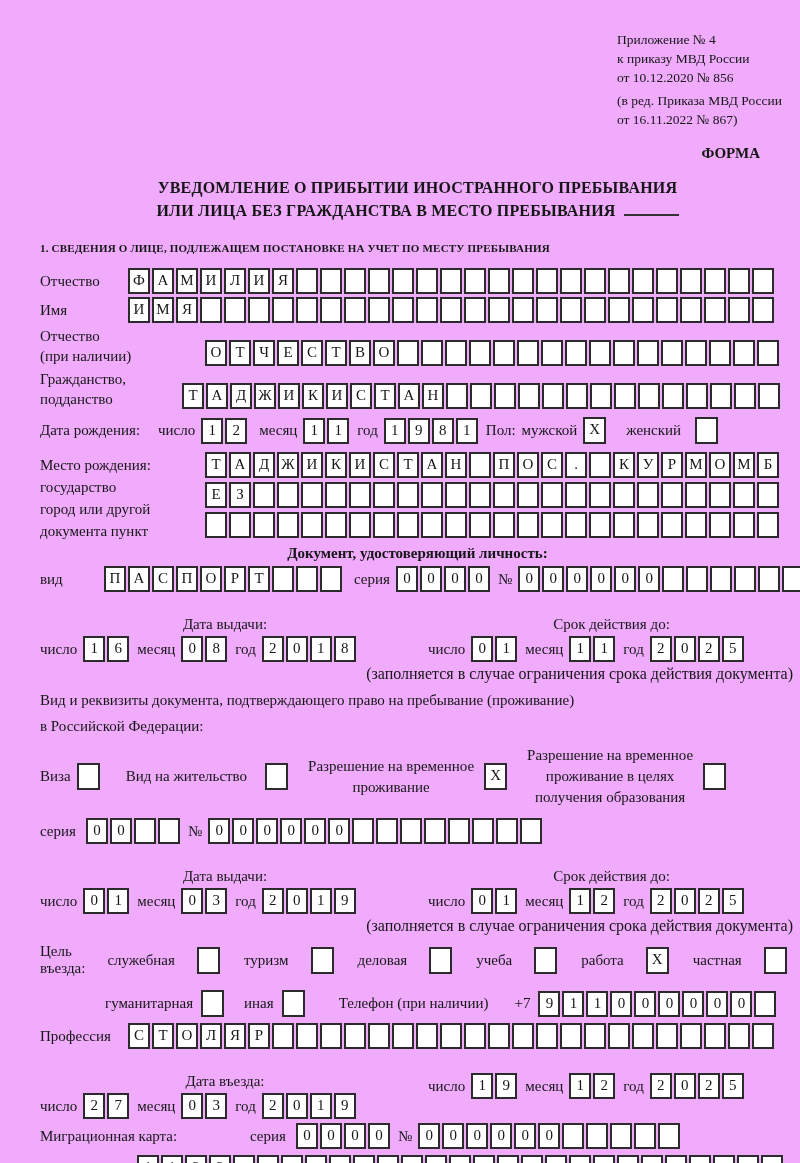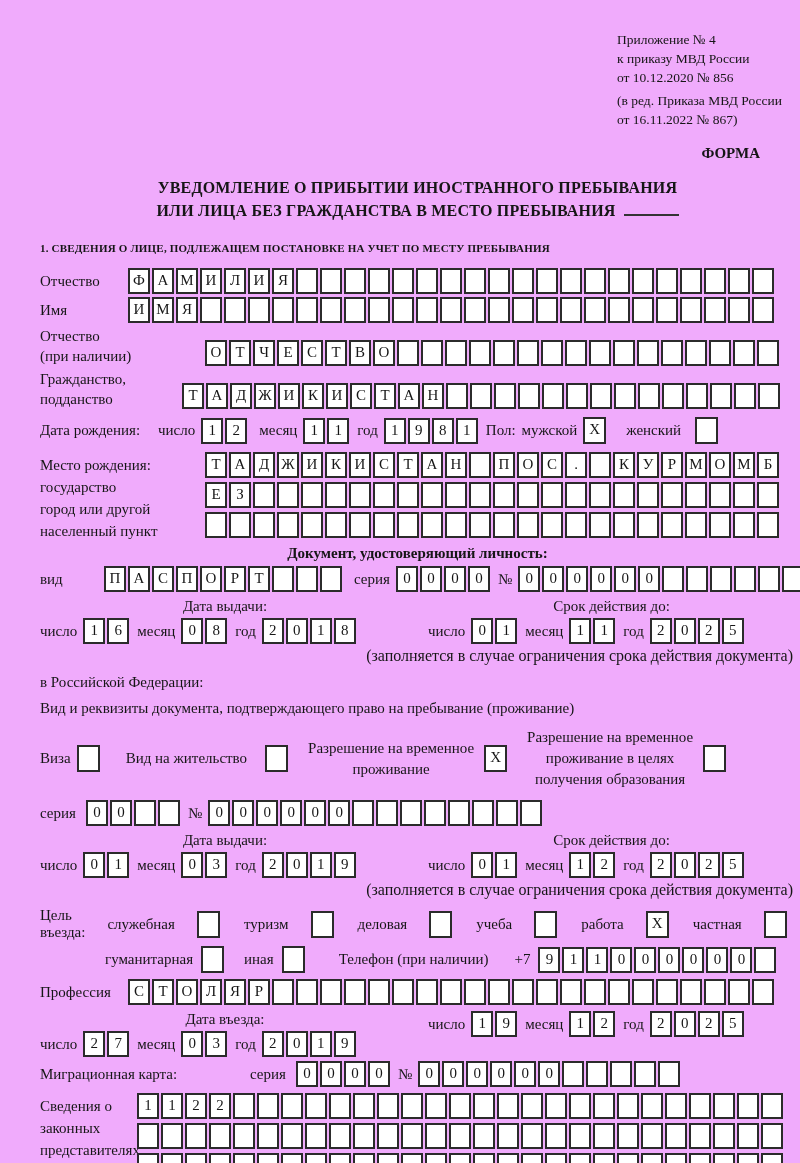--- a/index.html
+++ b/index.html
@@ -29,30 +29,30 @@
     border:2px solid #2b2b2b;margin-right:2px;text-align:center;
     font-size:15px;line-height:21px;vertical-align:middle;background:#fff;
   }
   .cb{white-space:nowrap;}
   .cb .cell{width:23px;height:27px;}
   .ml6{margin-left:6px;} .ml10{margin-left:10px;} .ml14{margin-left:14px;} .ml18{margin-left:18px;} .ml24{margin-left:24px;}
   .mr6{margin-right:6px;} .mr10{margin-right:10px;}
   .stack3 .cells{display:block;margin-bottom:4px;}
   .center{text-align:center;}
   .bold{font-weight:bold;}
-  .dategrid{display:flex;flex-wrap:wrap;margin-top:6px;margin-bottom:4px;}
+  .dategrid{display:flex;flex-wrap:wrap;margin-top:24px;margin-bottom:4px;}
   .dg-left{flex:0 0 370px;}
   .dg-right{flex:1;padding-left:18px;box-sizing:border-box;}
   .dg-title{text-align:center;margin-bottom:3px;}
   .dg-row{display:flex;align-items:center;gap:6px;}
   .note{width:100%;text-align:right;font-size:16px;margin-top:3px;padding-right:2px;}
   .opts{align-items:center;margin-top:6px;margin-bottom:10px;}
   .opt-multi{text-align:center;line-height:21px;}
   .purpose{gap:22px;flex-wrap:nowrap;margin-top:8px;}
-  .purpose2{gap:8px;padding-left:65px;margin-top:5px;align-items:center;}
+  .purpose2{gap:8px;padding-left:65px;margin-top:13px;align-items:center;}
 </style>
 </head>
 <body>
 
 <div class="page">
 
   <div class="hdr">
     <div>Приложение № 4</div>
     <div>к приказу МВД России</div>
     <div>от 10.12.2020 № 856</div>
@@ -109,21 +109,21 @@
     <span class="cb ml6"><span class="cell">X</span></span>
     <span class="ml18">женский</span>
     <span class="cb ml14"><span class="cell"></span></span>
   </div>
 
   <div class="row top stack3">
     <span class="lblcol w165" style="line-height:22px;">
       <div>Место рождения:</div>
       <div>государство</div>
       <div>город или другой</div>
-      <div>населенный пункт</div>
+      <div>документа пункт</div>
     </span>
     <span>
       <span class="cells"><span class="cell">Т</span><span class="cell">А</span><span class="cell">Д</span><span class="cell">Ж</span><span class="cell">И</span><span class="cell">К</span><span class="cell">И</span><span class="cell">С</span><span class="cell">Т</span><span class="cell">А</span><span class="cell">Н</span><span class="cell"></span><span class="cell">П</span><span class="cell">О</span><span class="cell">С</span><span class="cell">.</span><span class="cell"></span><span class="cell">К</span><span class="cell">У</span><span class="cell">Р</span><span class="cell">М</span><span class="cell">О</span><span class="cell">М</span><span class="cell">Б</span></span>
       <span class="cells"><span class="cell">Е</span><span class="cell">З</span><span class="cell"></span><span class="cell"></span><span class="cell"></span><span class="cell"></span><span class="cell"></span><span class="cell"></span><span class="cell"></span><span class="cell"></span><span class="cell"></span><span class="cell"></span><span class="cell"></span><span class="cell"></span><span class="cell"></span><span class="cell"></span><span class="cell"></span><span class="cell"></span><span class="cell"></span><span class="cell"></span><span class="cell"></span><span class="cell"></span><span class="cell"></span><span class="cell"></span></span>
       <span class="cells"><span class="cell"></span><span class="cell"></span><span class="cell"></span><span class="cell"></span><span class="cell"></span><span class="cell"></span><span class="cell"></span><span class="cell"></span><span class="cell"></span><span class="cell"></span><span class="cell"></span><span class="cell"></span><span class="cell"></span><span class="cell"></span><span class="cell"></span><span class="cell"></span><span class="cell"></span><span class="cell"></span><span class="cell"></span><span class="cell"></span><span class="cell"></span><span class="cell"></span><span class="cell"></span><span class="cell"></span></span>
     </span>
   </div>
 
   <div class="center bold" style="margin-top:2px;margin-bottom:4px;">Документ, удостоверяющий личность:</div>
 
@@ -156,22 +156,22 @@
         <span>месяц</span>
         <span class="cells"><span class="cell">1</span><span class="cell">1</span></span>
         <span>год</span>
         <span class="cells"><span class="cell">2</span><span class="cell">0</span><span class="cell">2</span><span class="cell">5</span></span>
       </div>
     </div>
     <div class="note">(заполняется в случае ограничения срока действия документа)</div>
   </div>
 
   <div style="margin-top:4px;line-height:26px;">
+    <div>Вид и реквизиты документа, подтверждающего право на пребывание (проживание)</div>
     <div>в Российской Федерации:</div>
-    <div>Вид и реквизиты документа, подтверждающего право на пребывание (проживание)</div>
   </div>
 
   <div class="row opts">
     <span>Виза</span>
     <span class="cb ml6"><span class="cell"></span></span>
     <span class="ml24">Вид на жительство</span>
     <span class="cb ml18"><span class="cell"></span></span>
     <span class="opt-multi ml18">
       <div>Разрешение на временное</div>
       <div>проживание</div>

